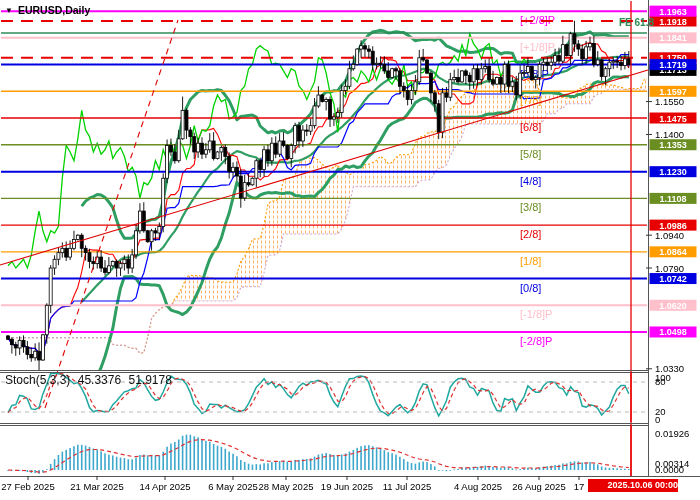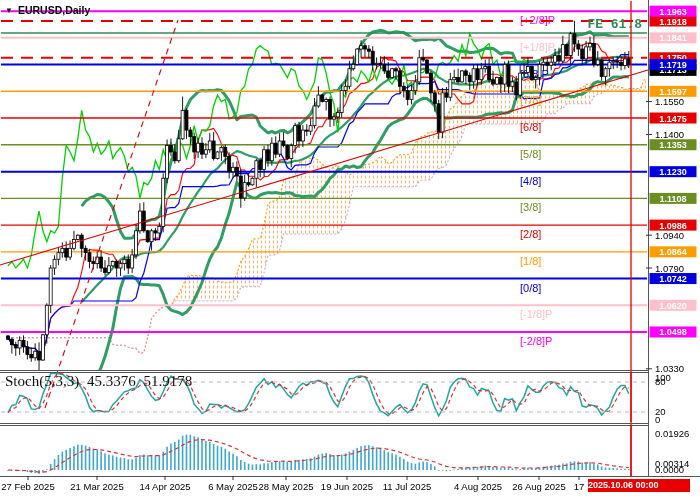--- a/index.html
+++ b/index.html
@@ -2,25 +2,25 @@
 <html><head>
 <meta charset="utf-8">
 <style>
   html,body{margin:0;padding:0;background:#fff;}
   .win{position:relative;width:700px;height:500px;background:#fff;outline:1px solid #9a9a9a;
        font-family:"Liberation Sans",sans-serif;overflow:hidden;}
   #chart{position:absolute;left:0;top:0;}
   .title-row{position:absolute;left:5px;top:4px;font-size:10.5px;font-weight:600;color:#000;
              display:flex;align-items:center;gap:5px;}
   .title-row .tri{font-size:8px;color:#111;cursor:pointer;}
-  .ind-title{position:absolute;left:5px;font-size:15px;color:#111;white-space:nowrap;font-family:Liberation Serif, serif;}
+  .ind-title{position:absolute;left:5px;font-size:12px;color:#111;white-space:nowrap;}
   .ind-title .v{margin-left:4px;}
-  #fe-label{position:absolute;right:58px;top:17px;font-size:13px;font-weight:600;color:#2E8B57;font-family:Liberation Mono, monospace;}
-  #date-tag{position:absolute;left:588px;top:479px;width:102px;height:13px;background:#E80000;
-            color:#fff;font-size:9px;font-weight:700;text-align:left;line-height:13px;}
+  #fe-label{position:absolute;right:46px;top:17px;font-size:10px;font-weight:600;color:#2E8B57;}
+  #date-tag{position:absolute;left:588px;top:479px;width:90px;height:13px;background:#E80000;
+            color:#fff;font-size:9px;font-weight:700;text-align:right;line-height:13px;}
   text{font-family:"Liberation Sans",sans-serif;}
 </style>
 </head>
 <body>
 
 <div class="win">
   <svg id="chart" width="700" height="500">
     <defs>
       <pattern id="hatch" width="4" height="5" patternUnits="userSpaceOnUse">
         <line x1="1.5" y1="0.5" x2="1.5" y2="3.5" stroke="#FFB066" stroke-width="1"></line>

